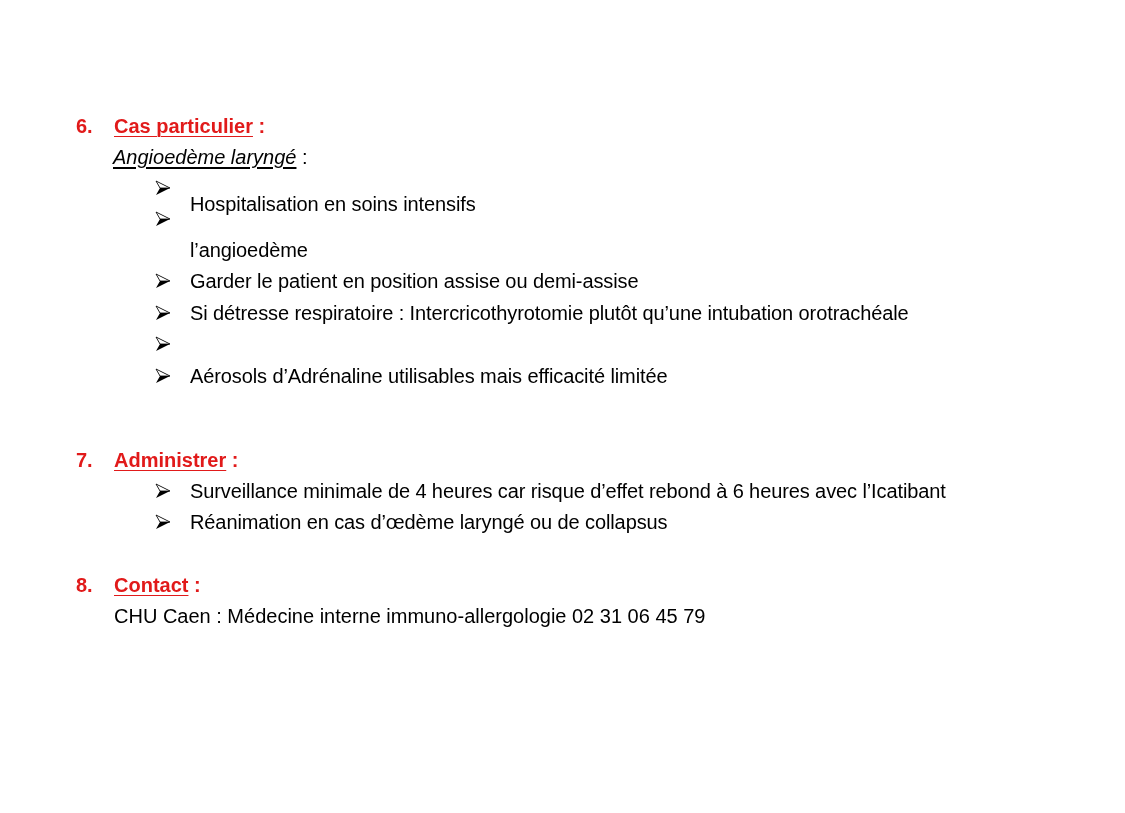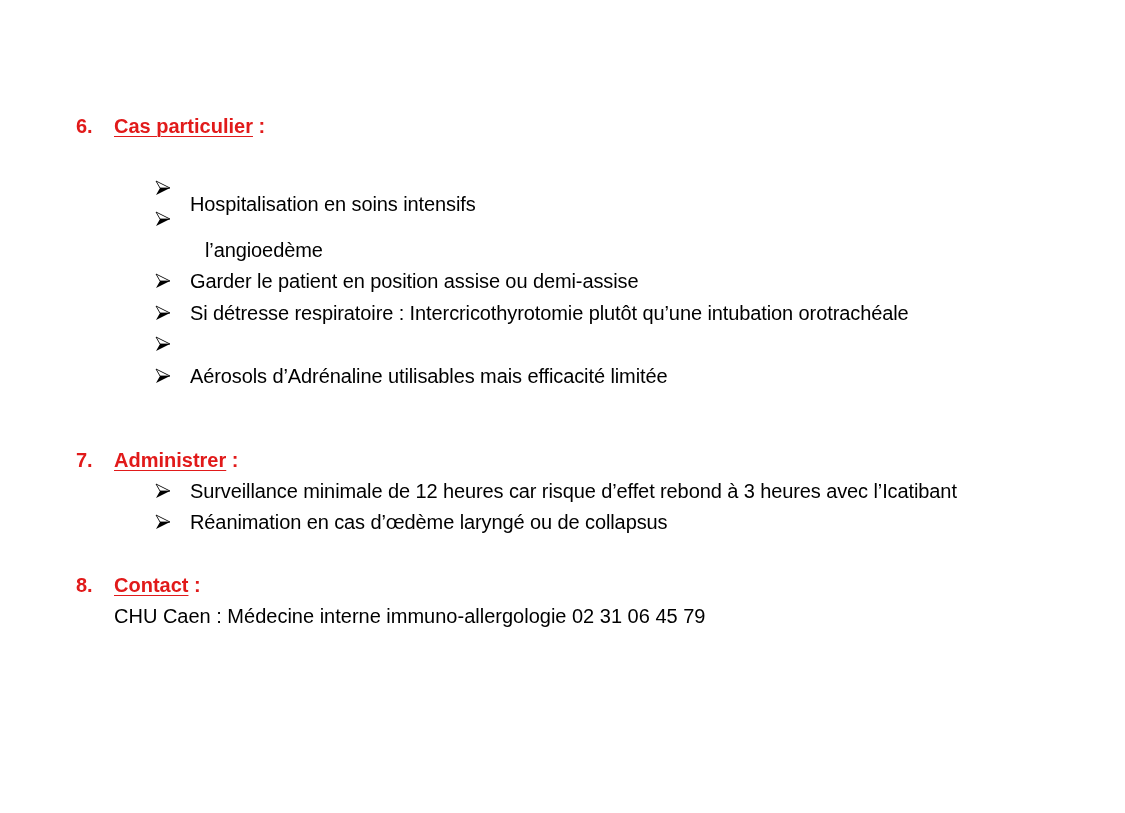--- a/index.html
+++ b/index.html
@@ -15,32 +15,33 @@
   .arrow { position:absolute; width:16px; height:16px; }
   .bullet-text { position:absolute; font-size:20px; line-height:24px; white-space:nowrap; letter-spacing:-0.1px; }
 </style>
 </head>
 <body>
 
 <div class="page">
 
   <span class="num" style="left:76px; top:114px;">6.</span>
   <span class="heading" style="left:114px; top:114px;"><span class="u">Cas particulier</span><span> :</span></span>
+  <span class="sub" style="left:113px; top:145px;"><span class="u">Angioedème laryngé</span><span> :</span></span>
 
   <svg class="arrow" style="left:155px; top:180px;" viewBox="0 0 16 16">
       <path d="M1 1 L15 8 L1 15 L5 8 Z" fill="#000"></path>
       <path d="M1 1 L15 8 L5 8 Z" fill="#fff" stroke="#000" stroke-width="0.8"></path>
     </svg>
   <span class="bullet-text" style="left:190px; top:176px;margin-top:16px;">Hospitalisation en soins intensifs</span>
 
   <svg class="arrow" style="left:155px; top:211px;" viewBox="0 0 16 16">
       <path d="M1 1 L15 8 L1 15 L5 8 Z" fill="#000"></path>
       <path d="M1 1 L15 8 L5 8 Z" fill="#fff" stroke="#000" stroke-width="0.8"></path>
     </svg>
-  <span class="bullet-text" style="left:190px; top:238px;margin-left:15px;">l’angioedème</span>
+  <span class="bullet-text" style="left:190px; top:238px;">l’angioedème</span>
 
   <svg class="arrow" style="left:155px; top:273px;" viewBox="0 0 16 16">
       <path d="M1 1 L15 8 L1 15 L5 8 Z" fill="#000"></path>
       <path d="M1 1 L15 8 L5 8 Z" fill="#fff" stroke="#000" stroke-width="0.8"></path>
     </svg>
   <span class="bullet-text" style="left:190px; top:269px;">Garder le patient en position assise ou demi-assise</span>
 
   <svg class="arrow" style="left:155px; top:305px;" viewBox="0 0 16 16">
       <path d="M1 1 L15 8 L1 15 L5 8 Z" fill="#000"></path>
       <path d="M1 1 L15 8 L5 8 Z" fill="#fff" stroke="#000" stroke-width="0.8"></path>
@@ -58,21 +59,21 @@
     </svg>
   <span class="bullet-text" style="left:190px; top:364px;">Aérosols d’Adrénaline utilisables mais efficacité limitée</span>
 
   <span class="num" style="left:76px; top:448px;">7.</span>
   <span class="heading" style="left:114px; top:448px;"><span class="u">Administrer</span><span> :</span></span>
 
   <svg class="arrow" style="left:155px; top:483px;" viewBox="0 0 16 16">
       <path d="M1 1 L15 8 L1 15 L5 8 Z" fill="#000"></path>
       <path d="M1 1 L15 8 L5 8 Z" fill="#fff" stroke="#000" stroke-width="0.8"></path>
     </svg>
-  <span class="bullet-text" style="left:190px; top:479px;">Surveillance minimale de 12 heures car risque d’effet rebond à 3 heures avec l’Icatibant</span>
+  <span class="bullet-text" style="left:190px; top:479px;">Surveillance minimale de 4 heures car risque d’effet rebond à 6 heures avec l’Icatibant</span>
 
   <svg class="arrow" style="left:155px; top:514px;" viewBox="0 0 16 16">
       <path d="M1 1 L15 8 L1 15 L5 8 Z" fill="#000"></path>
       <path d="M1 1 L15 8 L5 8 Z" fill="#fff" stroke="#000" stroke-width="0.8"></path>
     </svg>
   <span class="bullet-text" style="left:190px; top:510px;">Réanimation en cas d’œdème laryngé ou de collapsus</span>
 
   <span class="num" style="left:76px; top:573px;">8.</span>
   <span class="heading" style="left:114px; top:573px;"><span class="u">Contact</span><span> :</span></span>
   <span class="line" style="left:114px; top:604px;">CHU Caen : Médecine interne immuno-allergologie 02 31 06 45 79</span>

